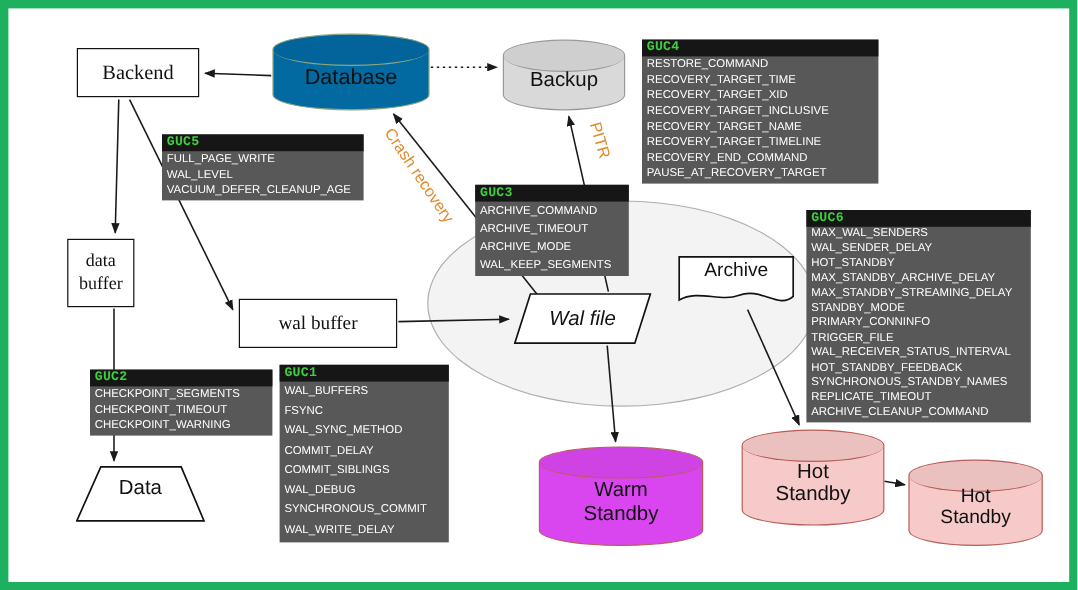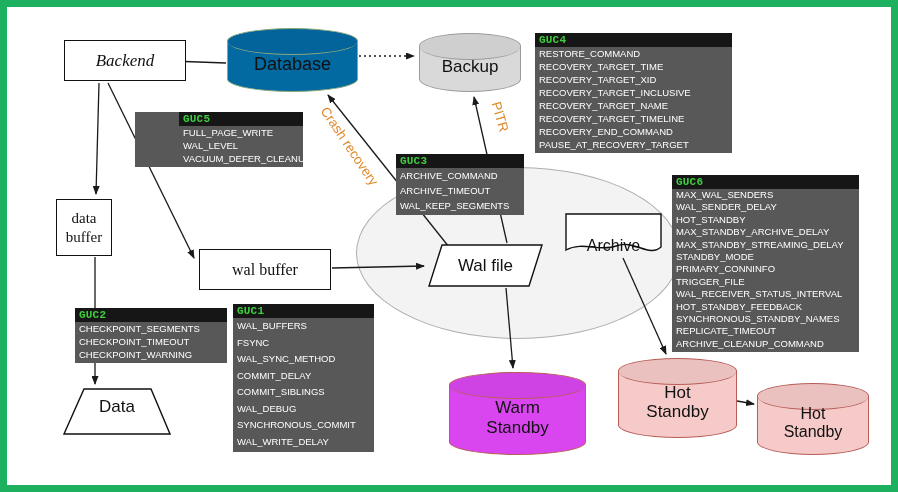--- a/index.html
+++ b/index.html
@@ -72,21 +72,21 @@
     <line x1="108" y1="83" x2="194" y2="258" marker-end="url(#ah)"></line>
     <line x1="95" y1="257" x2="95" y2="384" marker-end="url(#ah)"></line>
     <line x1="332" y1="268" x2="424" y2="266" marker-end="url(#ah)"></line>
     <line x1="449" y1="247" x2="328" y2="95" marker-end="url(#ah)"></line>
     <line x1="507" y1="243" x2="474" y2="97" marker-end="url(#ah)"></line>
     <line x1="506" y1="288" x2="513" y2="368" marker-end="url(#ah)"></line>
     <line x1="623" y1="258" x2="666" y2="354" marker-end="url(#ah)"></line>
     <line x1="737" y1="401" x2="754" y2="404" marker-end="url(#ah)"></line>
   </svg>
 
-  <div class="node serif" style="left:64px;top:40px;width:122px;height:41px;font-size:17px;font-style:italic;">
+  <div class="node serif" style="left:64px;top:40px;width:102px;height:41px;font-size:17px;">
     <span class="lbl">Backend</span>
   </div>
 
   <div class="node serif" style="left:56px;top:199px;width:56px;height:57px;font-size:15px;line-height:1.25;">
     <span class="lbl">data buffer</span>
   </div>
 
   <div class="node serif" style="left:199px;top:249px;width:132px;height:41px;font-size:16px;">
     <span class="lbl">wal buffer</span>
   </div>
@@ -104,42 +104,42 @@
   </div>
 
   <div class="cyl wrapnarrow" style="left:618px;top:358px;width:119px;height:80px;--bc:#b75d57;background:#f5cac8;font-size:17px;">
     <span class="lbl">Hot Standby</span>
   </div>
 
   <div class="cyl wrapnarrow" style="left:757px;top:383px;width:112px;height:72px;--bc:#b75d57;background:#f5cac8;font-size:16px;">
     <span class="lbl">Hot Standby</span>
   </div>
 
-  <div class="node shape-node" style="left:428px;top:244px;width:115px;height:43px;font-size:17px;">
+  <div class="node shape-node" style="left:428px;top:244px;width:115px;height:43px;font-size:17px;font-style:italic;">
     <svg viewBox="0 0 115 43" width="115" height="43">
       <polygon points="14,1 114,1 101,42 1,42" fill="#ffffff" stroke="#111" stroke-width="1.4"></polygon>
     </svg>
     <span class="lbl">Wal file</span>
   </div>
 
-  <div class="node shape-node" style="left:565px;top:213px;width:97px;height:47px;font-size:16px;align-items:flex-start;padding-top:24px;">
+  <div class="node shape-node" style="left:565px;top:213px;width:97px;height:47px;font-size:16px;align-items:flex-start;padding-top:4px;">
     <svg viewBox="0 0 97 47" width="97" height="47">
       <path d="M1,1 L96,1 L96,34 C84,45 69,26 51,33 C35,39 17,28 1,37 Z" fill="#ffffff" stroke="#111" stroke-width="1.4"></path>
     </svg>
     <span class="lbl">Archive</span>
   </div>
 
   <div class="node shape-node" style="left:63px;top:388px;width:108px;height:37px;font-size:17px;">
     <svg viewBox="0 0 108 47" width="108" height="47">
       <polygon points="21,1 88,1 107,46 1,46" fill="#ffffff" stroke="#111" stroke-width="1.4"></polygon>
     </svg>
     <span class="lbl">Data</span>
   </div>
 
-  <div class="panel" style="left:135px;top:112px;width:168px;padding-left:44px;--lh:13px;">
+  <div class="panel" style="left:135px;top:112px;width:168px;--lh:13px;">
     <div class="panel-title">GUC5</div>
     <div>
         <div class="panel-item">FULL_PAGE_WRITE</div>
         <div class="panel-item">WAL_LEVEL</div>
         <div class="panel-item">VACUUM_DEFER_CLEANUP_AGE</div>
       </div>
   </div>
 
   <div class="panel" style="left:535px;top:33px;width:197px;--lh:13px;">
     <div class="panel-title">GUC4</div>
@@ -153,20 +153,21 @@
         <div class="panel-item">RECOVERY_END_COMMAND</div>
         <div class="panel-item">PAUSE_AT_RECOVERY_TARGET</div>
       </div>
   </div>
 
   <div class="panel" style="left:396px;top:154px;width:128px;--lh:15px;">
     <div class="panel-title">GUC3</div>
     <div>
         <div class="panel-item">ARCHIVE_COMMAND</div>
         <div class="panel-item">ARCHIVE_TIMEOUT</div>
+        <div class="panel-item">ARCHIVE_MODE</div>
         <div class="panel-item">WAL_KEEP_SEGMENTS</div>
       </div>
   </div>
 
   <div class="panel" style="left:672px;top:175px;width:187px;--lh:12.4px;">
     <div class="panel-title">GUC6</div>
     <div>
         <div class="panel-item">MAX_WAL_SENDERS</div>
         <div class="panel-item">WAL_SENDER_DELAY</div>
         <div class="panel-item">HOT_STANDBY</div>

